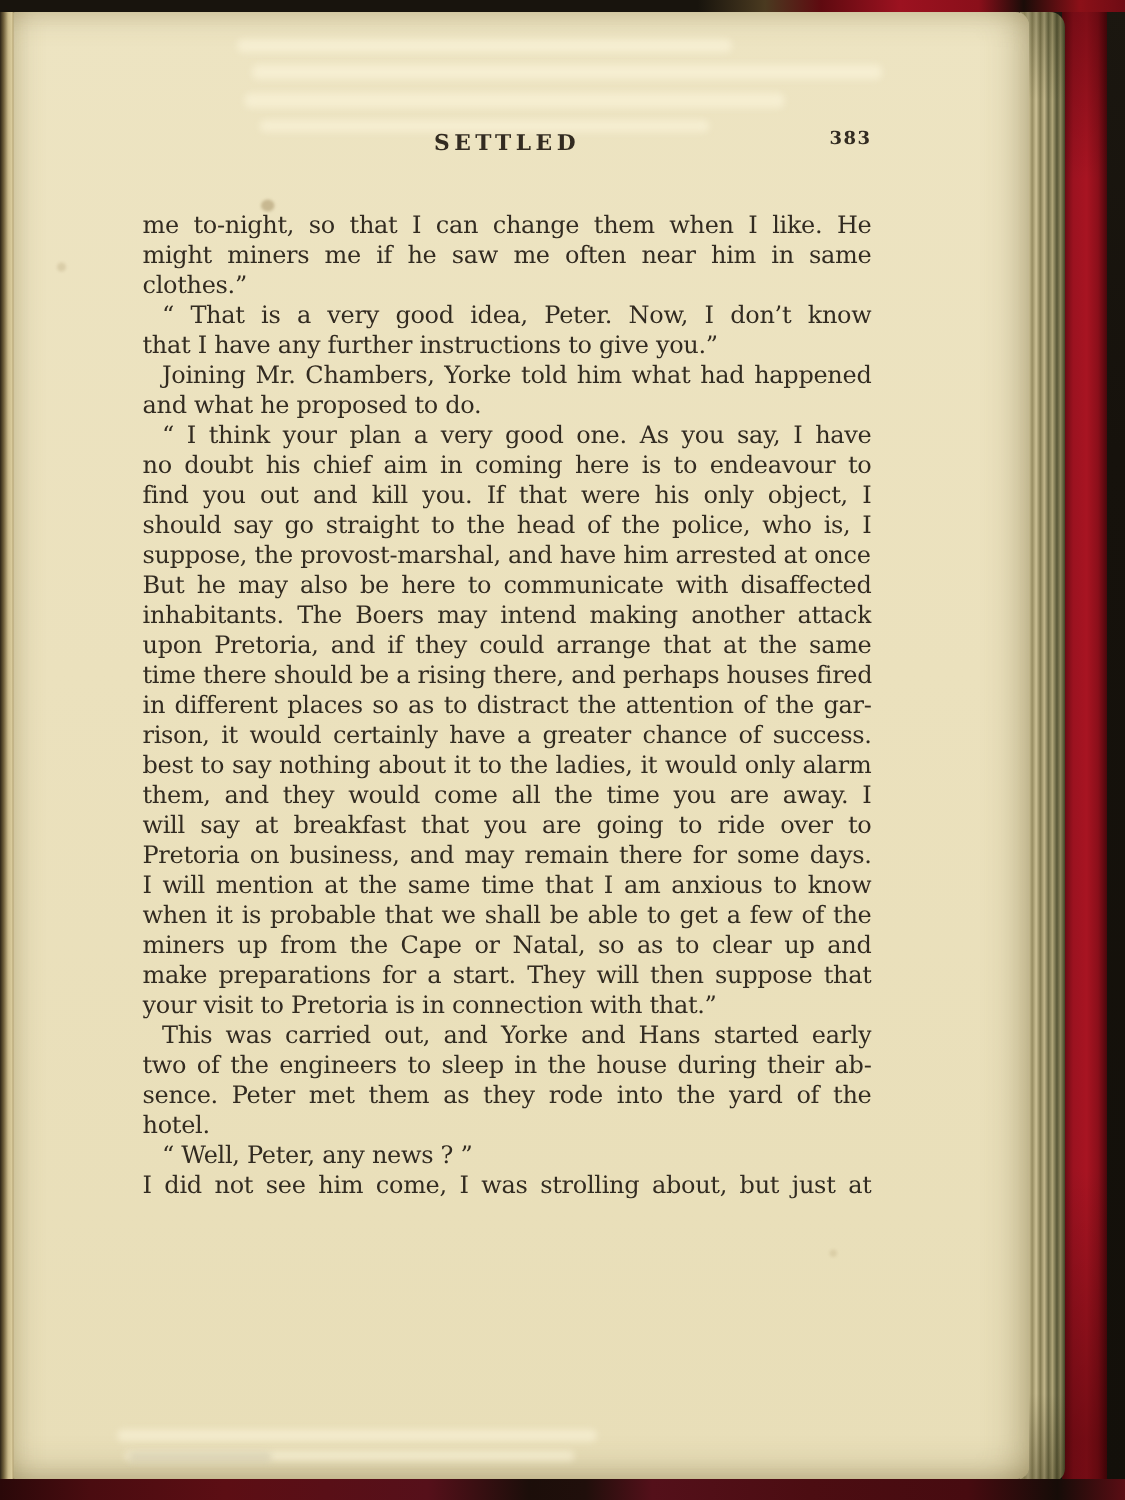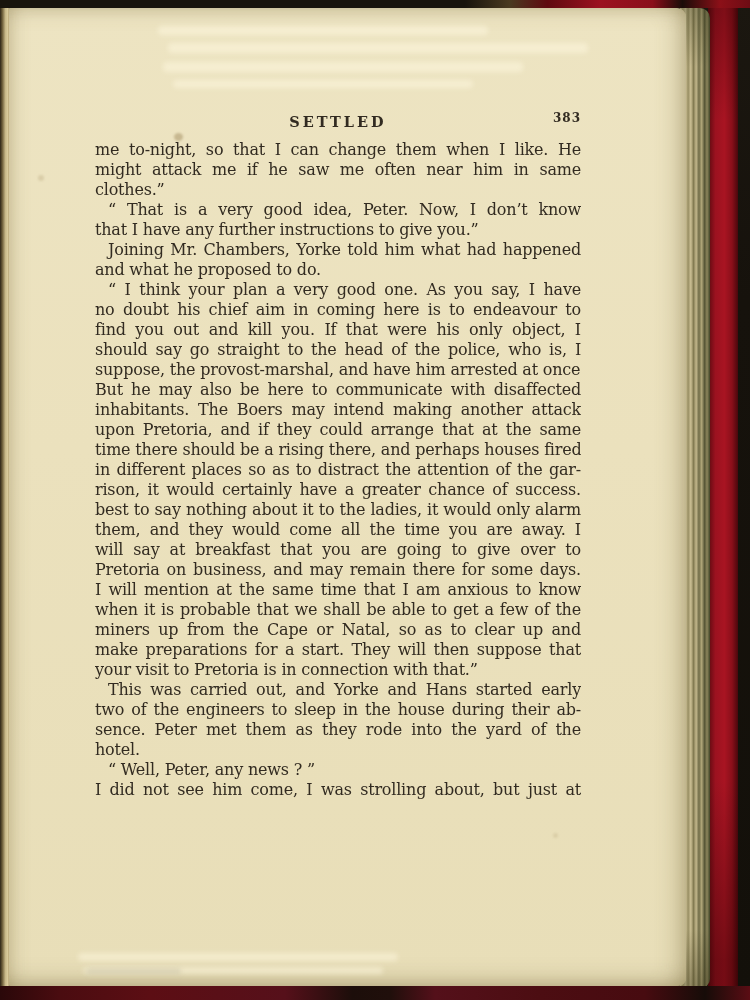--- a/index.html
+++ b/index.html
@@ -98,21 +98,21 @@
   .corner-streak {
     position: absolute;
     background: rgba(205, 198, 170, 0.55);
     filter: blur(2px);
     border-radius: 3px;
   }
 
   
   .running-head {
     position: absolute;
-    left: 87px; top: 103px; width: 486px; height: 22px;
+    left: 87px; top: 77px; width: 486px; height: 22px;
     color: var(--ink);
   }
   .running-title {
     position: absolute;
     left: 0; right: 0; top: 2px;
     text-align: center;
     font-size: 14.5px;
     font-weight: bold;
     letter-spacing: 3px;
   }
@@ -164,40 +164,40 @@
     <div class="stain" style="left:30px;  top:167px; width:6px; height:6px; opacity:.5;"></div>
     <div class="stain" style="left:545px; top:825px; width:5px; height:5px; opacity:.4;"></div>
 
     <div class="running-head">
       <span class="running-title">SETTLED</span>
       <span class="page-number">383</span>
     </div>
 
     <div class="text-block">
         <div class="line">me to-night, so that I can change them when I like.  He</div>
-        <div class="line">might attack me if he saw me often near him in same</div>
+        <div class="line">might miners me if he saw me often near him in same</div>
         <div class="line para-end">clothes.”</div>
         <div class="line indent">“ That is a very good idea, Peter.  Now, I don’t know</div>
         <div class="line para-end">that I have any further instructions to give you.”</div>
         <div class="line indent">Joining Mr. Chambers, Yorke told him what had happened</div>
         <div class="line para-end">and what he proposed to do.</div>
         <div class="line indent">“ I think your plan a very good one.  As you say, I have</div>
         <div class="line">no doubt his chief aim in coming here is to endeavour to</div>
         <div class="line">find you out and kill you.  If that were his only object, I</div>
         <div class="line">should say go straight to the head of the police, who is, I</div>
         <div class="line">suppose, the provost-marshal, and have him arrested at once.</div>
         <div class="line">But he may also be here to communicate with disaffected</div>
         <div class="line">inhabitants.  The Boers may intend making another attack</div>
         <div class="line">upon Pretoria, and if they could arrange that at the same</div>
         <div class="line">time there should be a rising there, and perhaps houses fired</div>
         <div class="line">in different places so as to distract the attention of the gar-</div>
         <div class="line">rison, it would certainly have a greater chance of success.</div>
         <div class="line">best to say nothing about it to the ladies, it would only alarm</div>
         <div class="line">them, and they would come all the time you are away.  I</div>
-        <div class="line">will say at breakfast that you are going to give over to</div>
+        <div class="line">will say at breakfast that you are going to ride over to</div>
         <div class="line">Pretoria on business, and may remain there for some days.</div>
         <div class="line">I will mention at the same time that I am anxious to know</div>
         <div class="line">when it is probable that we shall be able to get a few of the</div>
         <div class="line">miners up from the Cape or Natal, so as to clear up and</div>
         <div class="line">make preparations for a start.  They will then suppose that</div>
         <div class="line para-end">your visit to Pretoria is in connection with that.”</div>
         <div class="line indent">This was carried out, and Yorke and Hans started early</div>
         <div class="line">two of the engineers to sleep in the house during their ab-</div>
         <div class="line">sence.  Peter met them as they rode into the yard of the</div>
         <div class="line para-end">hotel.</div>

